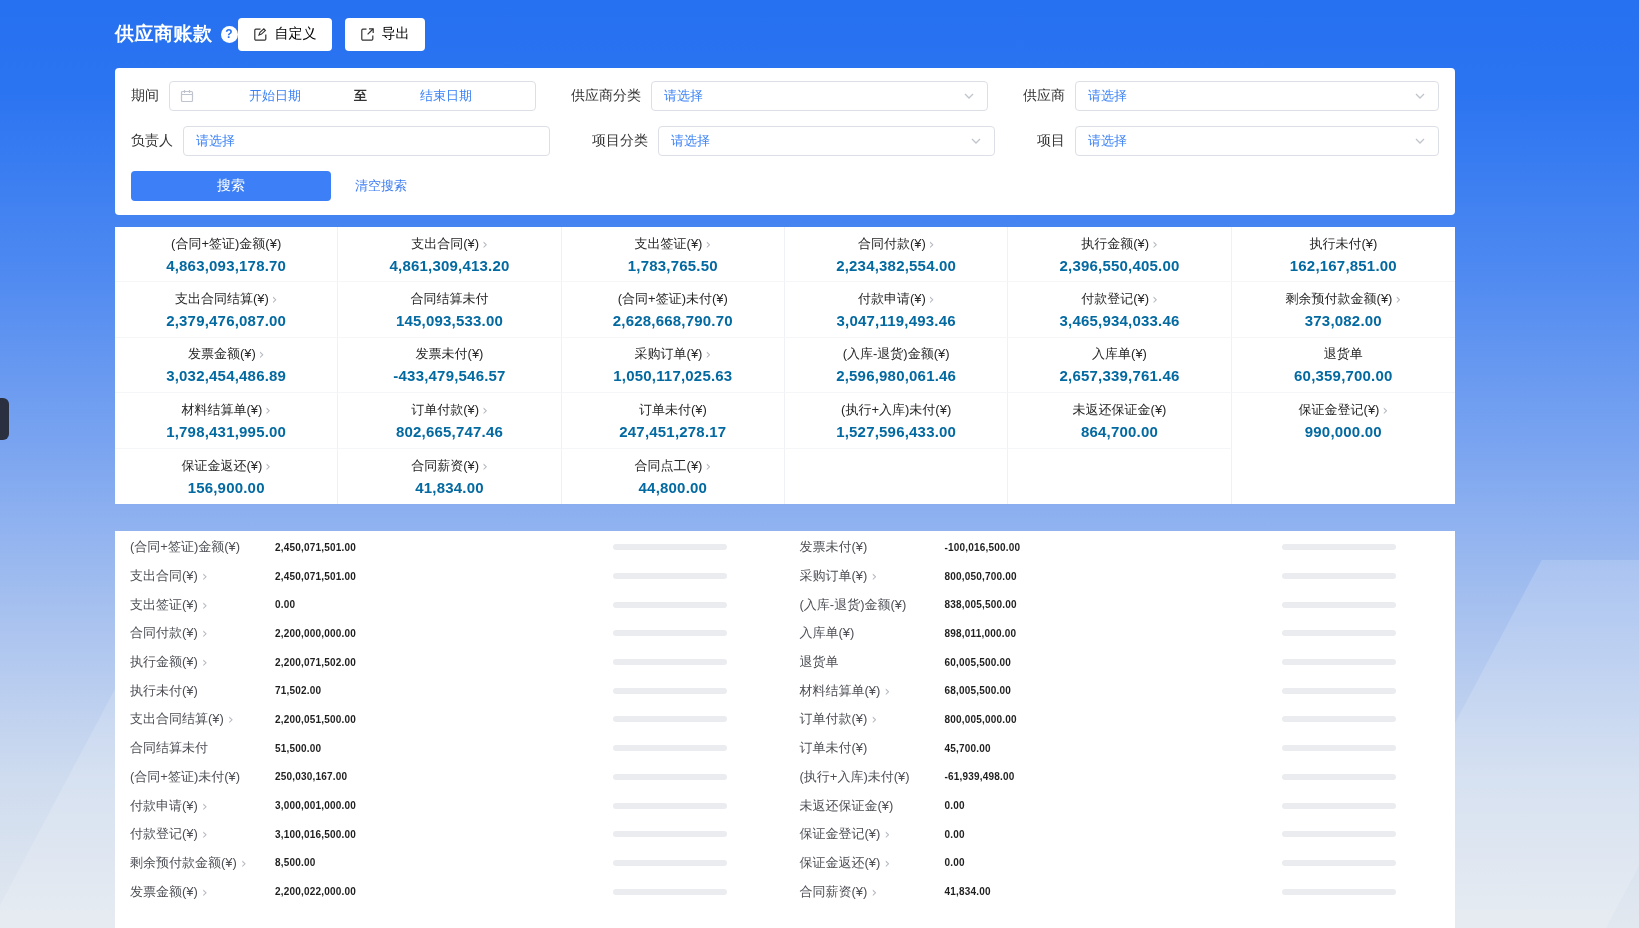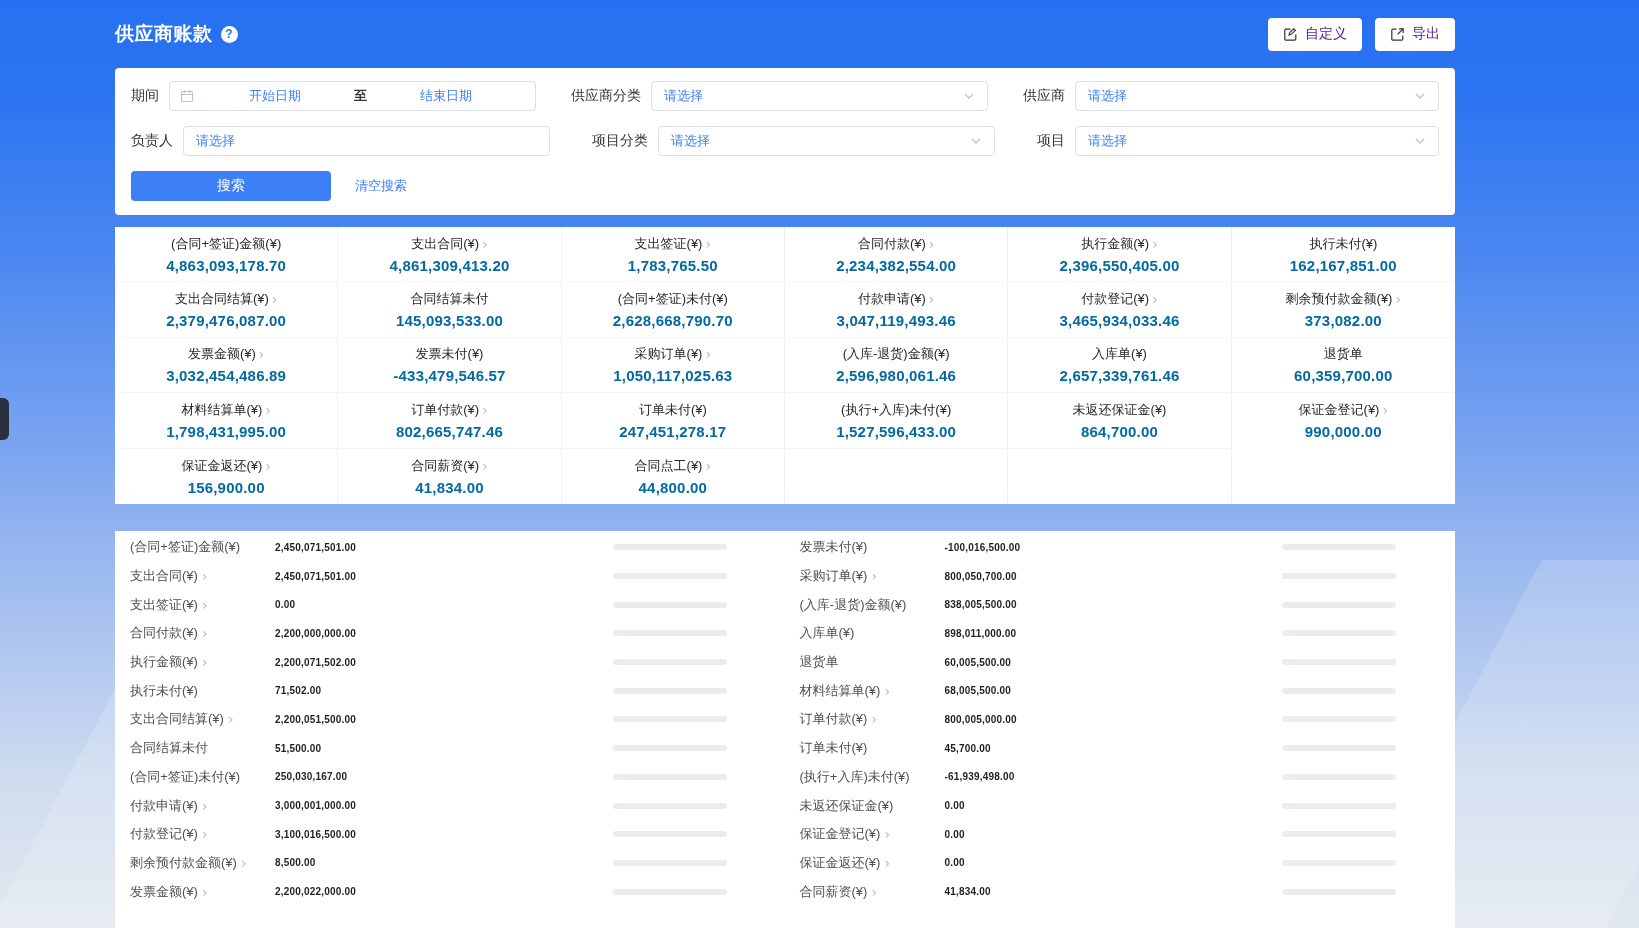--- a/index.html
+++ b/index.html
@@ -13,28 +13,28 @@
     position:relative; width:1639px; height:928px; overflow:hidden;
     background:linear-gradient(180deg,#2671f1 0%,#2b74f1 10%,#4c88f1 28%,#7aa4f0 48%,#a7c1ef 66%,#cfdcef 84%,#e2e8ef 100%);
   }
   .streak { position:absolute; background:rgba(255,255,255,0.16); transform:skewX(-28deg); pointer-events:none; }
   .streak.s1 { width:260px; height:420px; left:1430px; top:560px; }
   .streak.s2 { width:140px; height:380px; left:40px; top:640px; }
 
   .content { position:absolute; left:115px; width:1340px; }
 
   
-  .topbar { top:0; height:68px; display:flex; align-items:center; justify-content:space-between; }
+  .topbar { top:0; height:68px; display:flex; align-items:center; }
   .page-title-wrap { display:flex; align-items:center; gap:8px; }
   .page-title { color:#fff; font-size:19px; font-weight:700; letter-spacing:0.5px; }
   .help-icon { width:17px; height:17px; border-radius:50%; background:#fff; color:#2671f1;
     font-size:12px; font-weight:700; display:flex; align-items:center; justify-content:center; cursor:pointer; }
   .topbar-buttons { display:flex; gap:13px; }
   .top-btn { height:33px; padding:8px 15px; background:#fff; border:none; border-radius:4px;
-    display:flex; align-items:center; gap:7px; font-size:14px; color:#4c1d95; cursor:pointer;
+    display:flex; align-items:center; gap:7px; font-size:14px; color:#000000; cursor:pointer;
     font-family:inherit; }
   .top-btn svg { display:block; }
 
   
   .filter-card { top:68px; background:#fff; border-radius:4px; padding:13px 16px 14px 16px; }
   .filter-row { display:flex; align-items:center; justify-content:space-between; margin-bottom:15px; }
   .fgroup { display:flex; align-items:center; }
   .flabel { font-size:14px; color:#333; margin-right:10px; white-space:nowrap; }
   .fctrl { height:30px; border:1px solid #dcdfe6; border-radius:4px; background:#fff;
     display:flex; align-items:center; font-size:13px; color:#333; cursor:pointer; }

